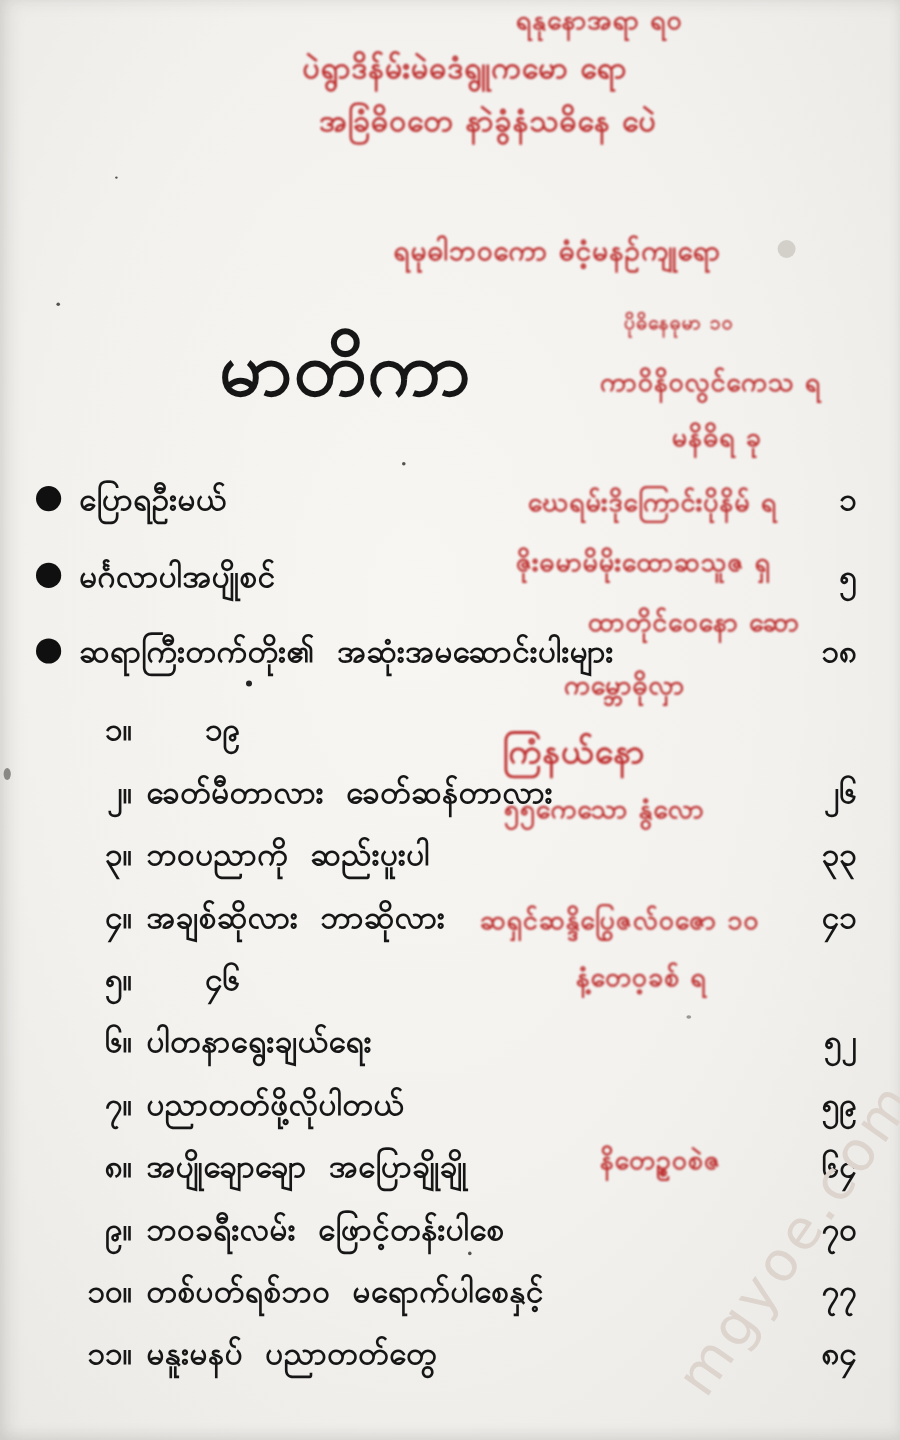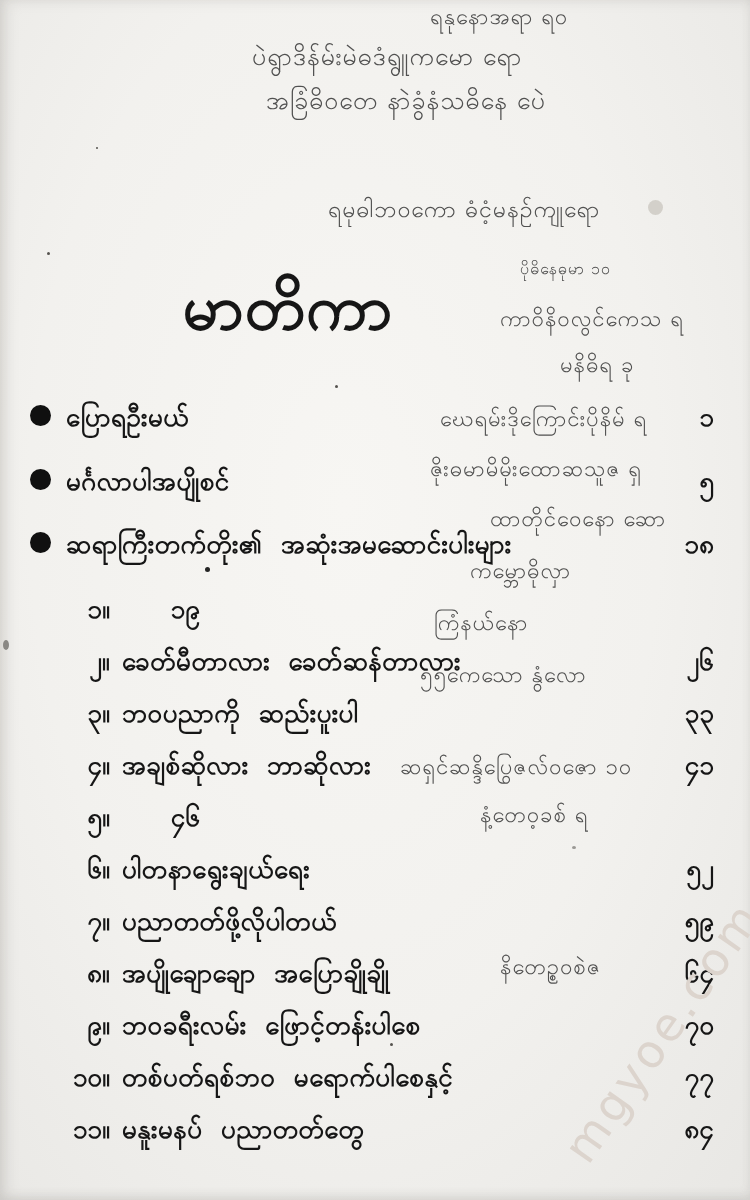--- a/index.html
+++ b/index.html
@@ -9,22 +9,22 @@
     font-family:"DejaVu Sans",sans-serif;
     color:#161616;
   }
   .paper{
     position:absolute;inset:0;
     background:radial-gradient(ellipse at 46% 42%, #f7f6f3 0%, #f2f1ee 55%, #e8e7e4 100%);
     box-shadow:inset 6px 0 14px rgba(120,118,112,.18), inset 0 -4px 10px rgba(120,118,112,.10);
   }
   .ghost{
     position:absolute;white-space:nowrap;
-    color:#404040;filter:blur(.7px);opacity:.9;
-    font-weight:400;letter-spacing:1px;
+    color:#b91c1c;filter:blur(.7px);opacity:.9;
+    font-weight:700;letter-spacing:1px;
   }
   .ghost-dot{position:absolute;border-radius:50%;background:#d3d0ca;filter:blur(.5px);}
   .speck{position:absolute;border-radius:50%;background:#55534f;}
   .page-title{
     position:absolute;top:226px;left:92px;width:392px;
     text-align:center;font-size:62px;font-weight:800;letter-spacing:1px;
   }
   .row{
     position:absolute;left:30px;right:36px;
     display:flex;align-items:baseline;
@@ -56,21 +56,21 @@
   <div class="ghost" style="left:266px;top:84px;font-size:25px">အခြံဓိဝတေ နာဲခွံနံသဓိနေ ပေဲ</div>
   <div class="ghost" style="left:328px;top:194px;font-size:23px">ရမုဓါဘဝကော ဓံငံ့မနဉ်ကျုရော</div>
   <div class="ghost-dot" style="left:648px;top:200px;width:15px;height:15px"></div>
   <div class="ghost" style="left:520px;top:258px;font-size:16px">ပိုဓိနေဓုမာ ၁ဝ</div>
   <div class="ghost" style="left:500px;top:304px;font-size:22px">ကာဝိနိဝလွင်ကေသ ရ</div>
   <div class="ghost" style="left:560px;top:350px;font-size:22px">မနိဓိရ ခု</div>
   <div class="ghost" style="left:440px;top:404px;font-size:22px">ဃေရမ်းဒိုကြောင်းပိုနိမ် ရ</div>
   <div class="ghost" style="left:430px;top:454px;font-size:22px">ဇိုးဓမာမိမိုးထောဆသူဇ ရှ</div>
   <div class="ghost" style="left:490px;top:504px;font-size:22px">ထာတိုင်ဝေနော ဆော</div>
   <div class="ghost" style="left:470px;top:556px;font-size:22px">ကမ္ဘောဓိုလှာ</div>
-  <div class="ghost" style="left:434px;top:608px;font-size:22px">ကြံနယ်နော</div>
+  <div class="ghost" style="left:419px;top:608px;font-size:28px">ကြံနယ်နော</div>
   <div class="ghost" style="left:420px;top:660px;font-size:22px">၅၅ကေသော နွံလော</div>
   <div class="ghost" style="left:400px;top:752px;font-size:22px">ဆရှင်ဆန္ဒိပြွေဇလ်ဝဇော ၁ဝ</div>
   <div class="ghost" style="left:480px;top:800px;font-size:22px">နံ့တေဝ့ခစ် ရ</div>
   <div class="ghost" style="left:500px;top:952px;font-size:22px">နိတေဥ္စဝစဲဇ</div>
 </div>
 
 <div>
   <div class="speck" style="left:47px;top:252px;width:3px;height:3px"></div>
   <div class="speck" style="left:96px;top:147px;width:2px;height:2px"></div>
   <div class="speck" style="left:205px;top:567px;width:5px;height:5px;background:#242424"></div>

